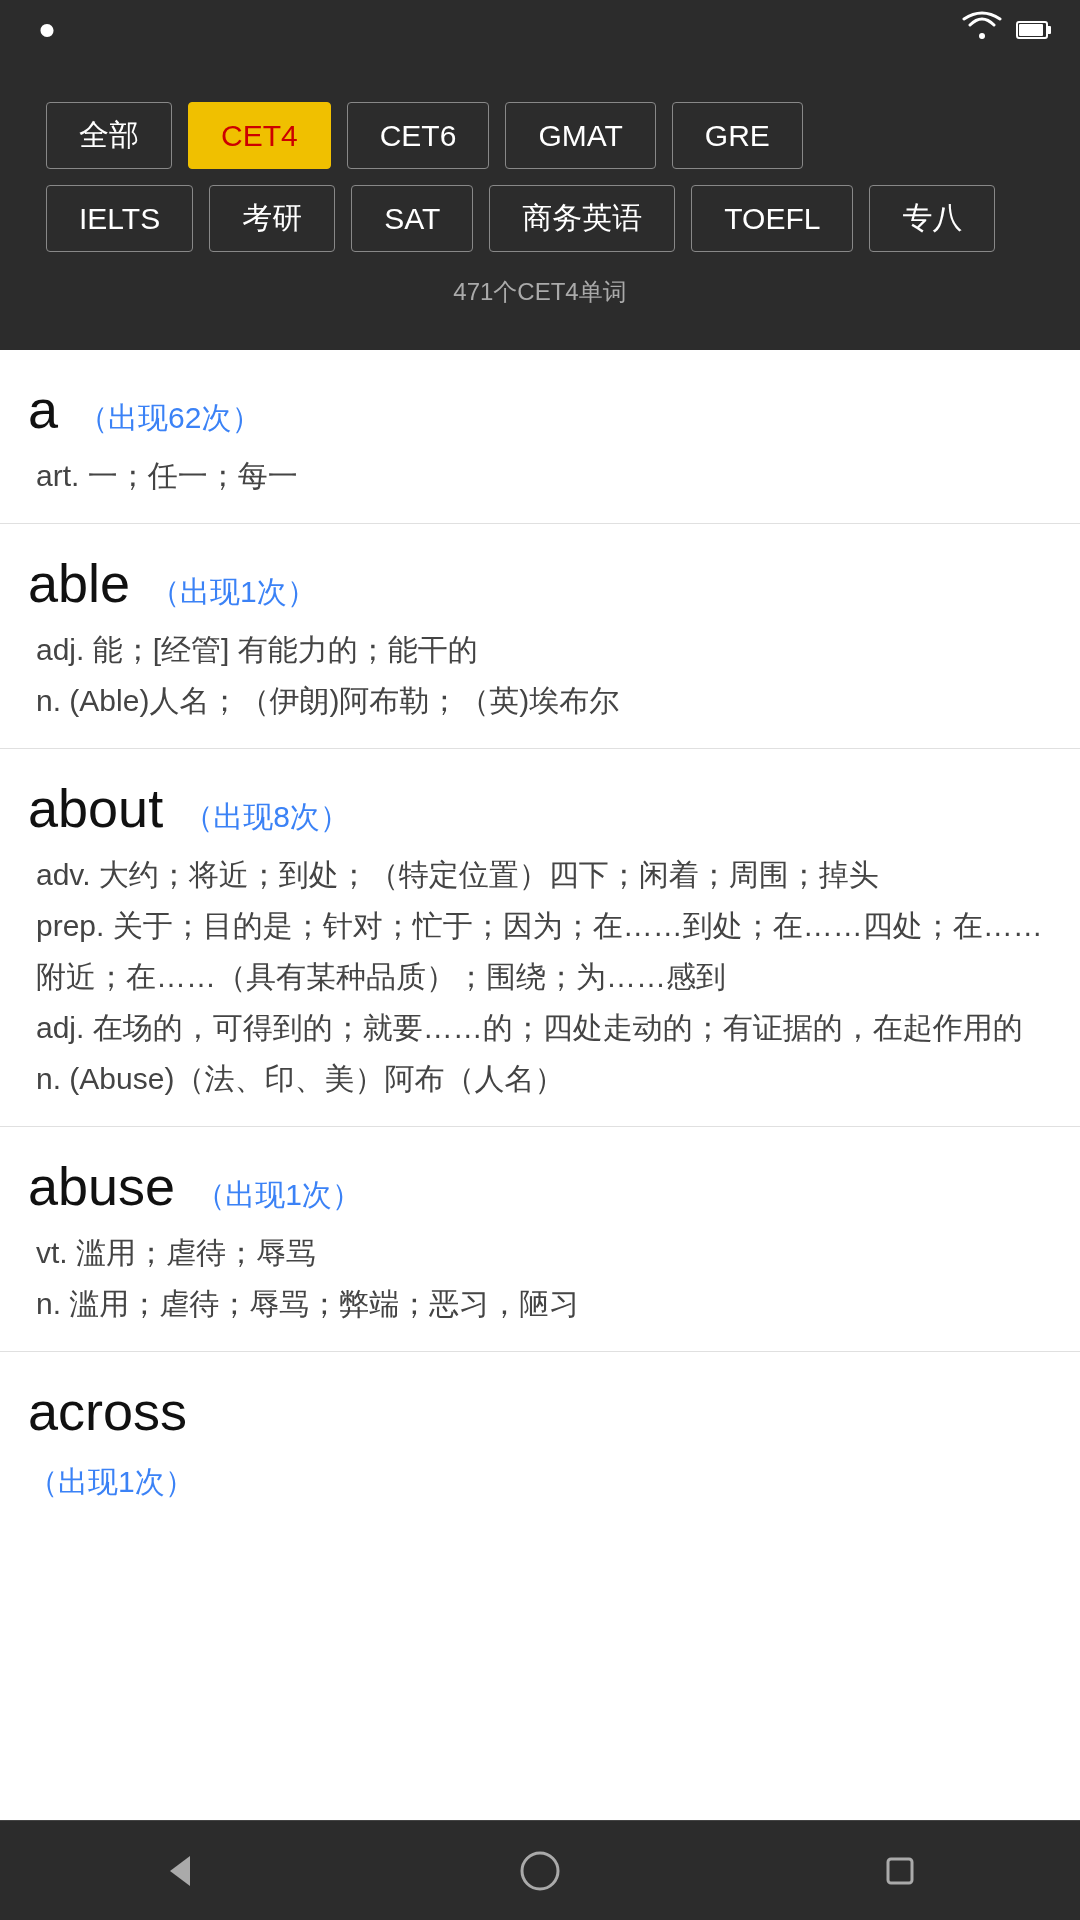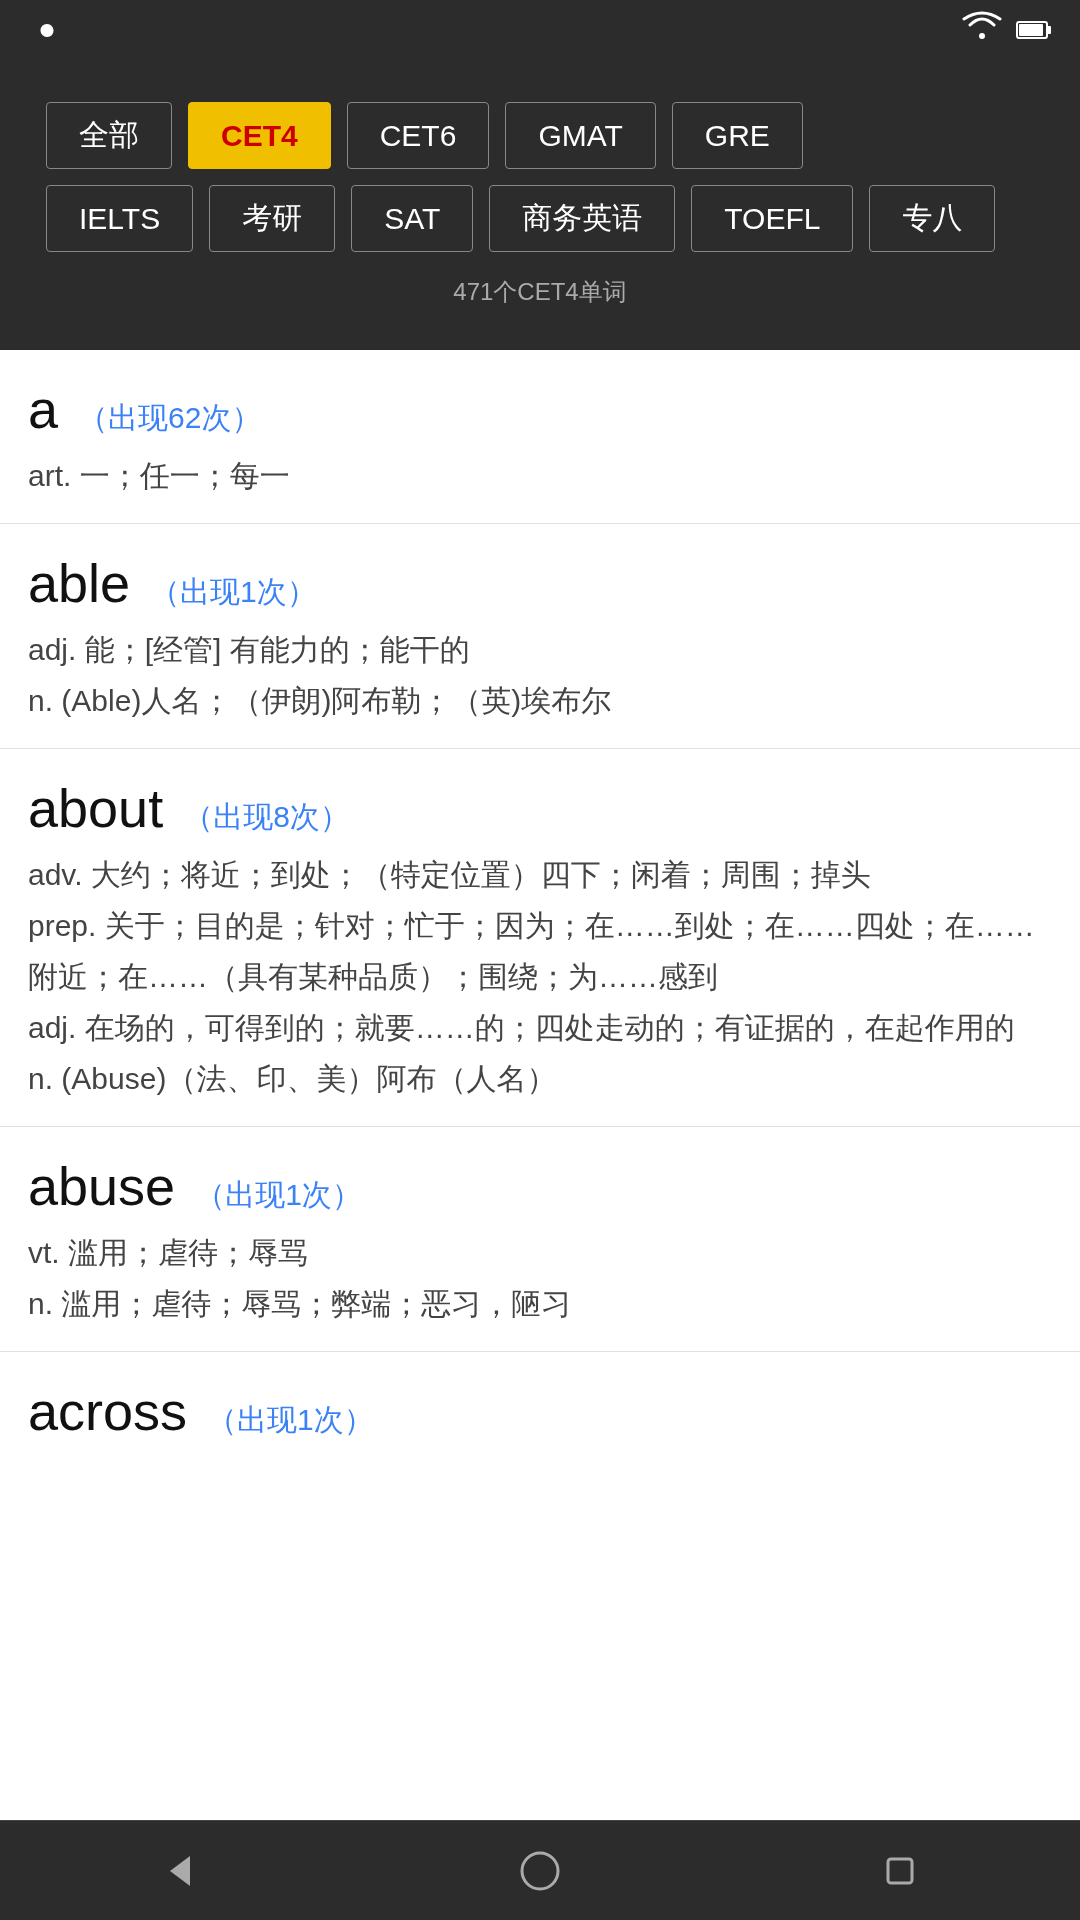--- a/index.html
+++ b/index.html
@@ -73,21 +73,21 @@
       color: #fff;
       font-size: 30px;
       padding: 12px 32px;
       cursor: pointer;
       white-space: nowrap;
     }
     .filter-btn.active {
       background: #f0c000;
       border-color: #f0c000;
       color: #c00;
-      font-weight: bold;
+      font-weight: normal;
     }
 
     .word-count {
       text-align: center;
       color: #aaa;
       font-size: 24px;
       padding: 8px 0 18px 0;
     }
 
     
@@ -115,20 +115,21 @@
 
     .word-freq {
       font-size: 30px;
       color: #3b82f6;
     }
 
     .word-def {
       font-size: 30px;
       color: #444;
       line-height: 1.7;
+      margin-left: 8px;
     }
 
     
     .bottom-nav {
       position: fixed;
       bottom: 0;
       left: 0;
       width: 1080px;
       background: #2c2c2c;
       display: flex;
@@ -147,20 +148,21 @@
     }
 
     
     .word-entry-partial {
       padding: 28px 28px 0 28px;
     }
     .word-entry-partial .word-header {
       display: flex;
       align-items: baseline;
       gap: 20px;
+      flex-direction: column;
     }
   </style>
 </head>
 <body>
 
 <div class="status-bar">
   <div class="status-left">
     <span></span>
     <span style="font-size:28px;">⏺</span>
     <span style="font-size:26px;"></span>

